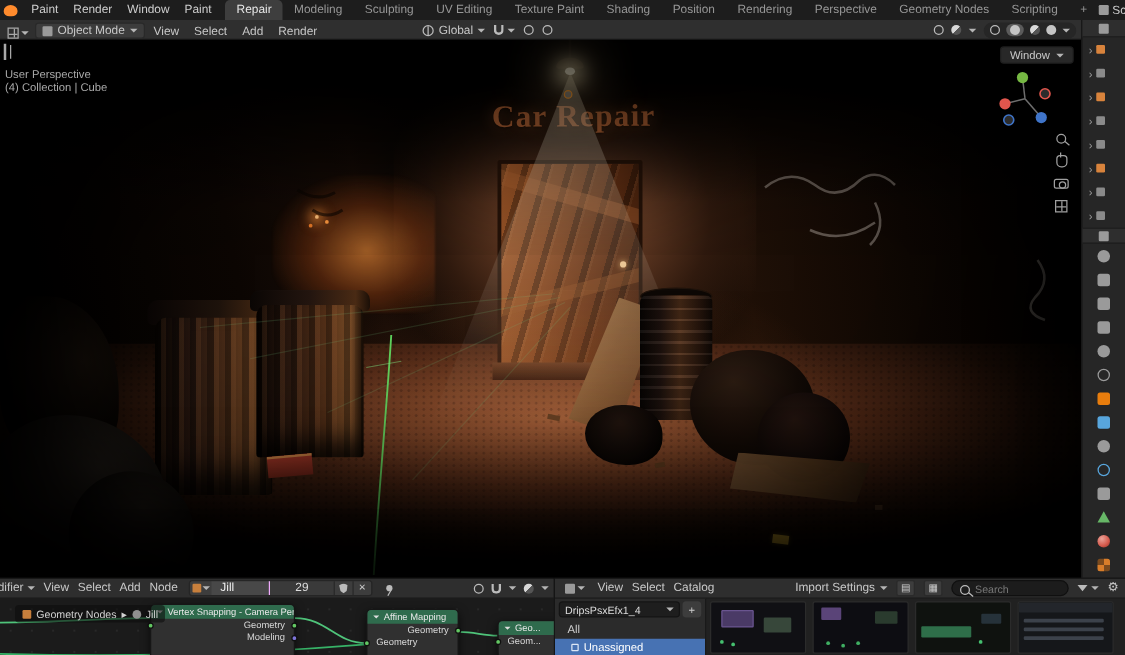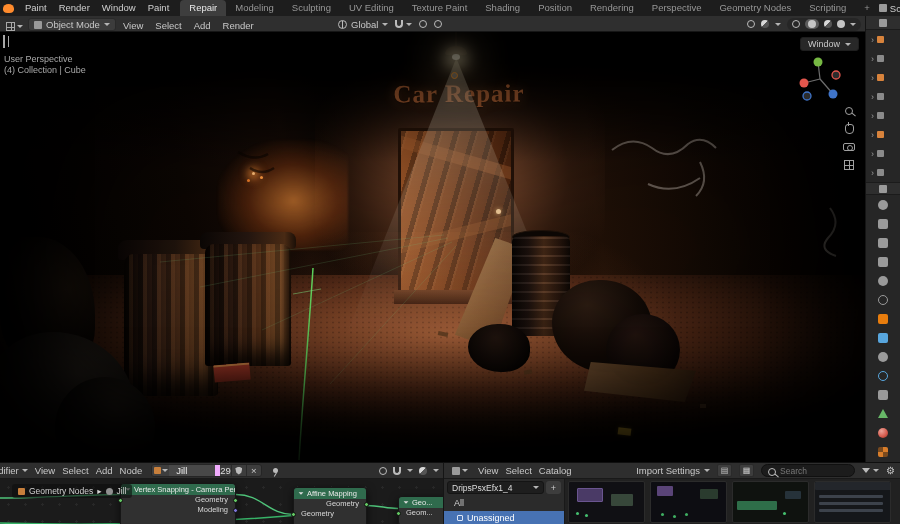--- a/index.html
+++ b/index.html
@@ -112,21 +112,21 @@
 .pi.red{background:radial-gradient(circle at 35% 30%,#eba49a,#d4584a 60%,#7e2e24);border-radius:50%}
 .pi.checker{background:conic-gradient(#d87d2a 25%,#7a4a1e 0 50%,#d87d2a 0 75%,#7a4a1e 0)}
 
 .ne{position:absolute;left:0;top:462px;width:443px;height:62px;border-top:1px solid #0f0f0f}
 .ne-h{height:16px;background:#2e2e2e;display:flex;align-items:center;gap:7px;font-size:9.5px;padding-right:4px;border-bottom:1px solid #191919}
 .ne-type{display:flex;gap:3px;margin-left:-15px;align-items:center}
 .tree-sel{display:flex;align-items:center;height:13px;margin-left:2px;border:1px solid #252525;border-radius:3px;overflow:hidden}
 .ts-browse{background:#3d3d3d;width:17px;height:13px;display:flex;align-items:center;justify-content:center;gap:1px}
 .ts-ic{width:7px;height:7px;background:#c77f3c;border-radius:1px}
 .ts-name{background:#484848;padding:0 7px;height:13px;line-height:13px;color:#eee;min-width:46px}
-.ts-count{background:#3a3a3a;padding:0 0;height:13px;line-height:13px;border-left:5px solid #f0abfc;color:#ddd}
+.ts-count{background:#3a3a3a;padding:0 20px;height:13px;line-height:13px;border-left:1px solid #f0abfc;color:#ddd}
 .ts-btn{width:15px;height:13px;background:#3d3d3d;border-left:1px solid #2a2a2a;display:flex;align-items:center;justify-content:center;color:#ccc}
 .shield{width:7px;height:8px;background:#bbb;clip-path:polygon(50% 0,100% 22%,85% 78%,50% 100%,15% 78%,0 22%)}
 .pinic{width:5px;height:5px;border-radius:50%;background:#bbb;position:relative;margin-left:4px}
 .pinic::after{content:"";position:absolute;left:2px;top:4px;width:1.4px;height:5px;background:#bbb;transform:rotate(30deg)}
 .ne-right{margin-left:auto;display:flex;gap:6px;align-items:center}
 .ne-b{position:relative;height:46px;background:#1b1b1b;background-image:radial-gradient(#282828 1px,rgba(0,0,0,0) 1.1px);background-size:17px 17px;overflow:hidden}
 .crumb{position:absolute;left:12px;top:5px;display:flex;align-items:center;gap:4px;background:rgba(14,14,14,.6);border-radius:3px;padding:2px 6px;font-size:8.5px;color:#d2d2d2;z-index:6}
 .c-ic1{width:7px;height:7px;background:#c77f3c;border-radius:1px}
 .c-ic2{width:7px;height:7px;background:#8f8f8f;border-radius:50%}
 .wires{position:absolute;left:0;top:0;z-index:3}

